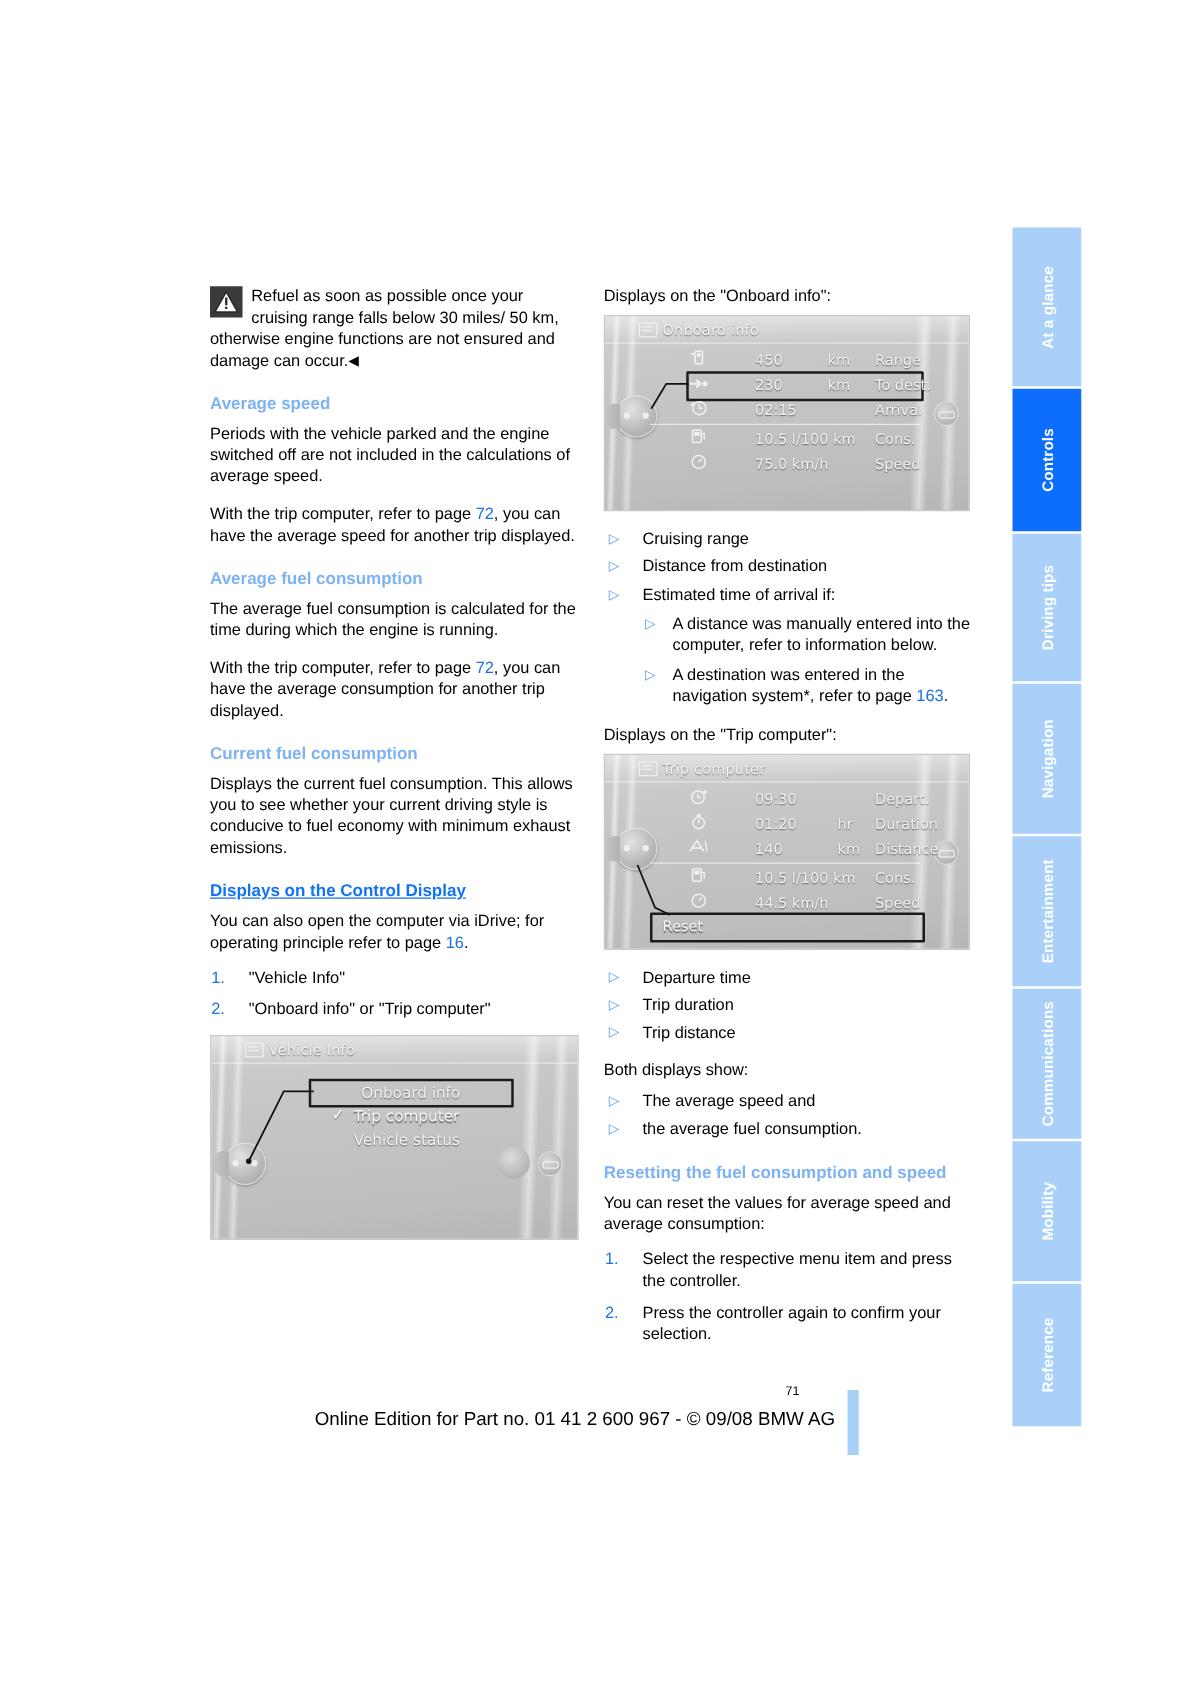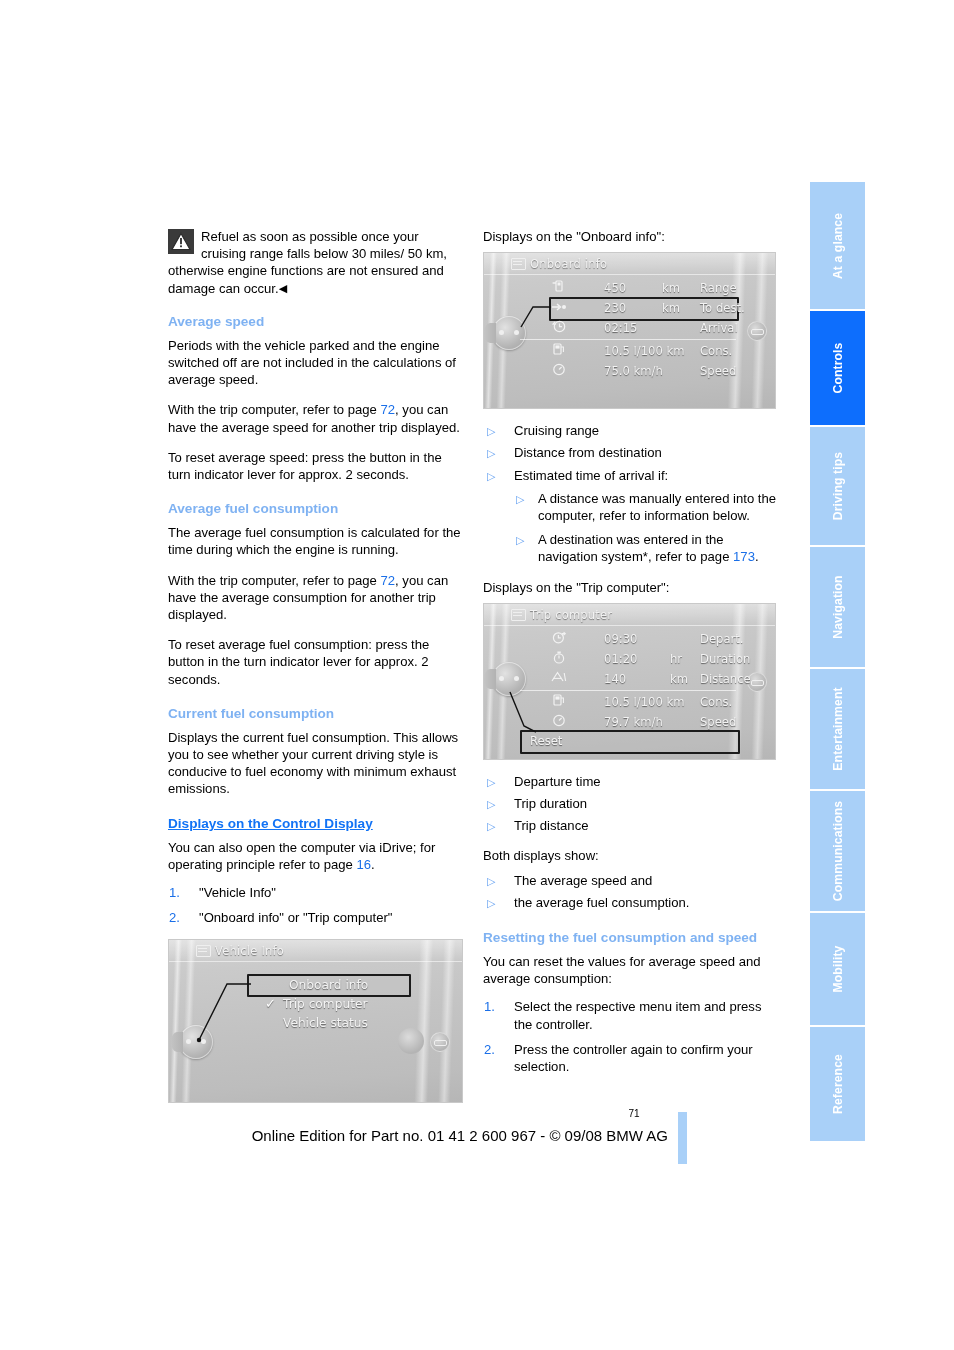--- a/index.html
+++ b/index.html
@@ -260,26 +260,24 @@
           <rect x="9.1" y="6" width="1.8" height="6.2" fill="#2b2b2b"></rect>
           <rect x="9.1" y="13.4" width="1.8" height="1.8" fill="#2b2b2b"></rect>
         </svg>
       </span>
       <span>Refuel as soon as possible once your cruising range falls below 30 miles/ 50 km, otherwise engine functions are not ensured and damage can occur.</span><span class="warn-end">◀</span>
     </div>
 
     <h2 class="sec first">Average speed</h2>
     <p class="body">Periods with the vehicle parked and the engine switched off are not included in the calculations of average speed.</p>
     <p class="body"><span>With the trip computer, refer to page </span><span class="link">72</span><span>, you can have the average speed for another trip displayed.</span></p>
-    <p class="body">To reset average speed: press the button in the turn indicator lever for approx. 2 seconds.</p>
 
     <h2 class="sec">Average fuel consumption</h2>
     <p class="body">The average fuel consumption is calculated for the time during which the engine is running.</p>
     <p class="body"><span>With the trip computer, refer to page </span><span class="link">72</span><span>, you can have the average consumption for another trip displayed.</span></p>
-    <p class="body">To reset average fuel consumption: press the button in the turn indicator lever for approx. 2 seconds.</p>
 
     <h2 class="sec">Current fuel consumption</h2>
     <p class="body">Displays the current fuel consumption. This allows you to see whether your current driving style is conducive to fuel economy with minimum exhaust emissions.</p>
 
     <h2 class="sec strong">Displays on the Control Display</h2>
     <p class="body tight"><span>You can also open the computer via iDrive; for operating principle refer to page </span><span class="link">16</span><span>.</span></p>
 
     <ol class="num">
       <li>
         <span class="marker">1.</span>
@@ -417,21 +415,21 @@
       <li style="margin-bottom:7px;">
         <span class="marker">▷</span>
         <span>Estimated time of arrival if:</span>
         <ul class="tri inner" style="margin-top:6px;">
           <li>
             <span class="marker">▷</span>
             <span>A distance was manually entered into the computer, refer to information below.</span>
           </li>
           <li>
             <span class="marker">▷</span>
-            <span>A destination was entered in the navigation system*, refer to page </span><span class="link">173</span><span>.</span>
+            <span>A destination was entered in the navigation system*, refer to page </span><span class="link">163</span><span>.</span>
           </li>
         </ul>
       </li>
     </ul>
 
     <p class="caption">Displays on the "Trip computer":</p>
 
     <div class="shot" style="width:291px;height:155px;">
       <div class="bgstreaks"></div>
       <div class="titlebar">
@@ -497,21 +495,21 @@
         <span class="lbl" style="left:150px;">Cons.</span>
       </div>
 
       <div class="srow" style="left:66px;top:110px;width:215px;">
         <span class="ic">
           <svg width="14" height="13" viewBox="0 0 14 13">
               <circle cx="7" cy="6.5" r="5.2" fill="none" stroke="#f2f2f2" stroke-width="1.2"></circle>
               <path d="M7 6.5 L9.6 4" fill="none" stroke="#f2f2f2" stroke-width="1.2"></path>
             </svg>
         </span>
-        <span class="val">79.7 km/h</span>
+        <span class="val">44.5 km/h</span>
         <span class="lbl" style="left:150px;">Speed</span>
       </div>
 
       <span class="selbox" style="left:36px;top:126px;width:216px;height:20px;"></span>
       <span class="menuitem" style="left:46px;top:129px;font-size:11.6px;">Reset</span>
 
       <svg class="leader" style="left:22px;top:86px;" width="30" height="46">
         <polyline points="4,2 18,36 30,42" fill="none" stroke="#111" stroke-width="1.4"></polyline>
       </svg>
     </div>

